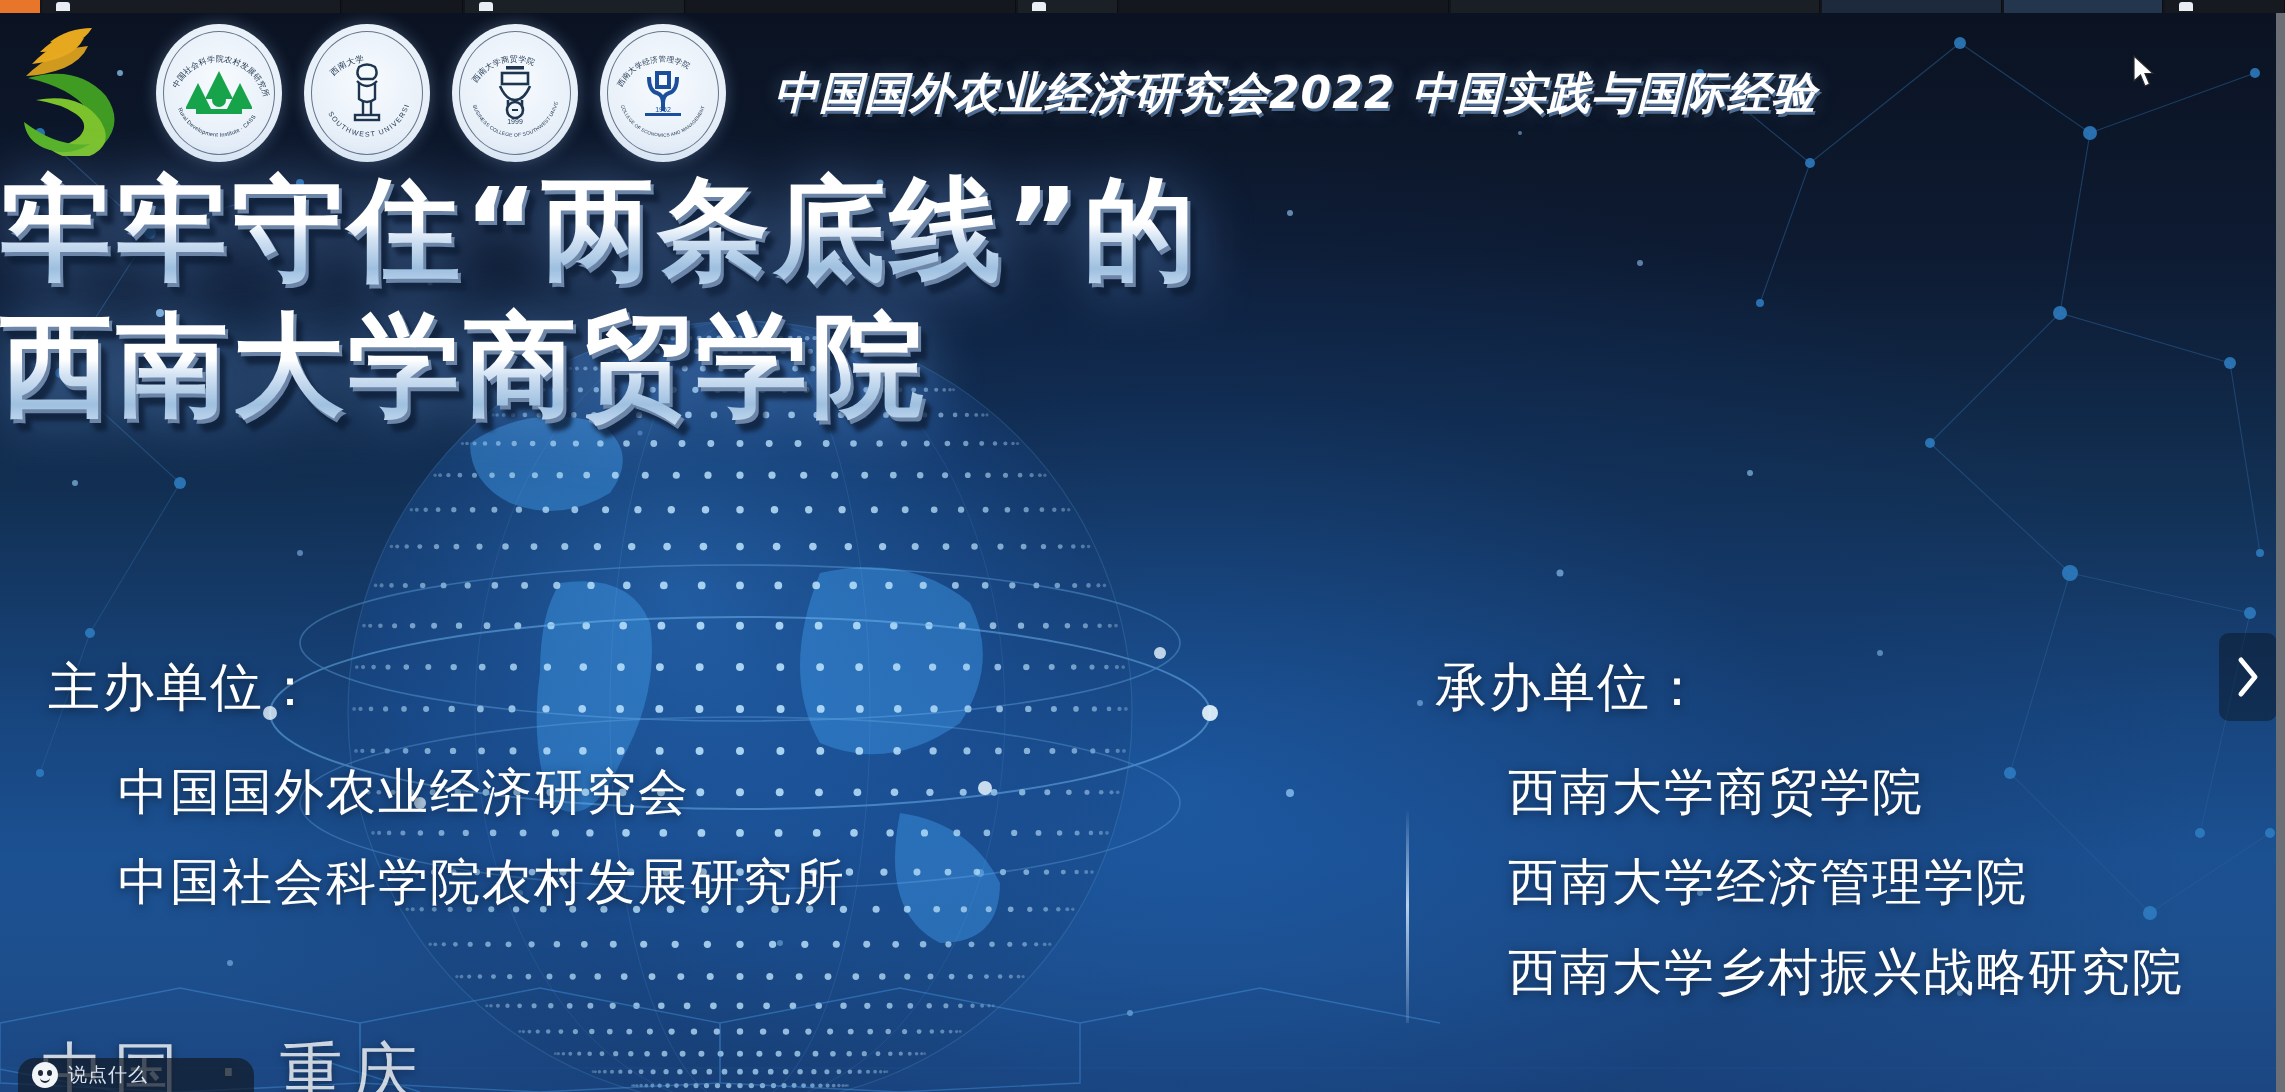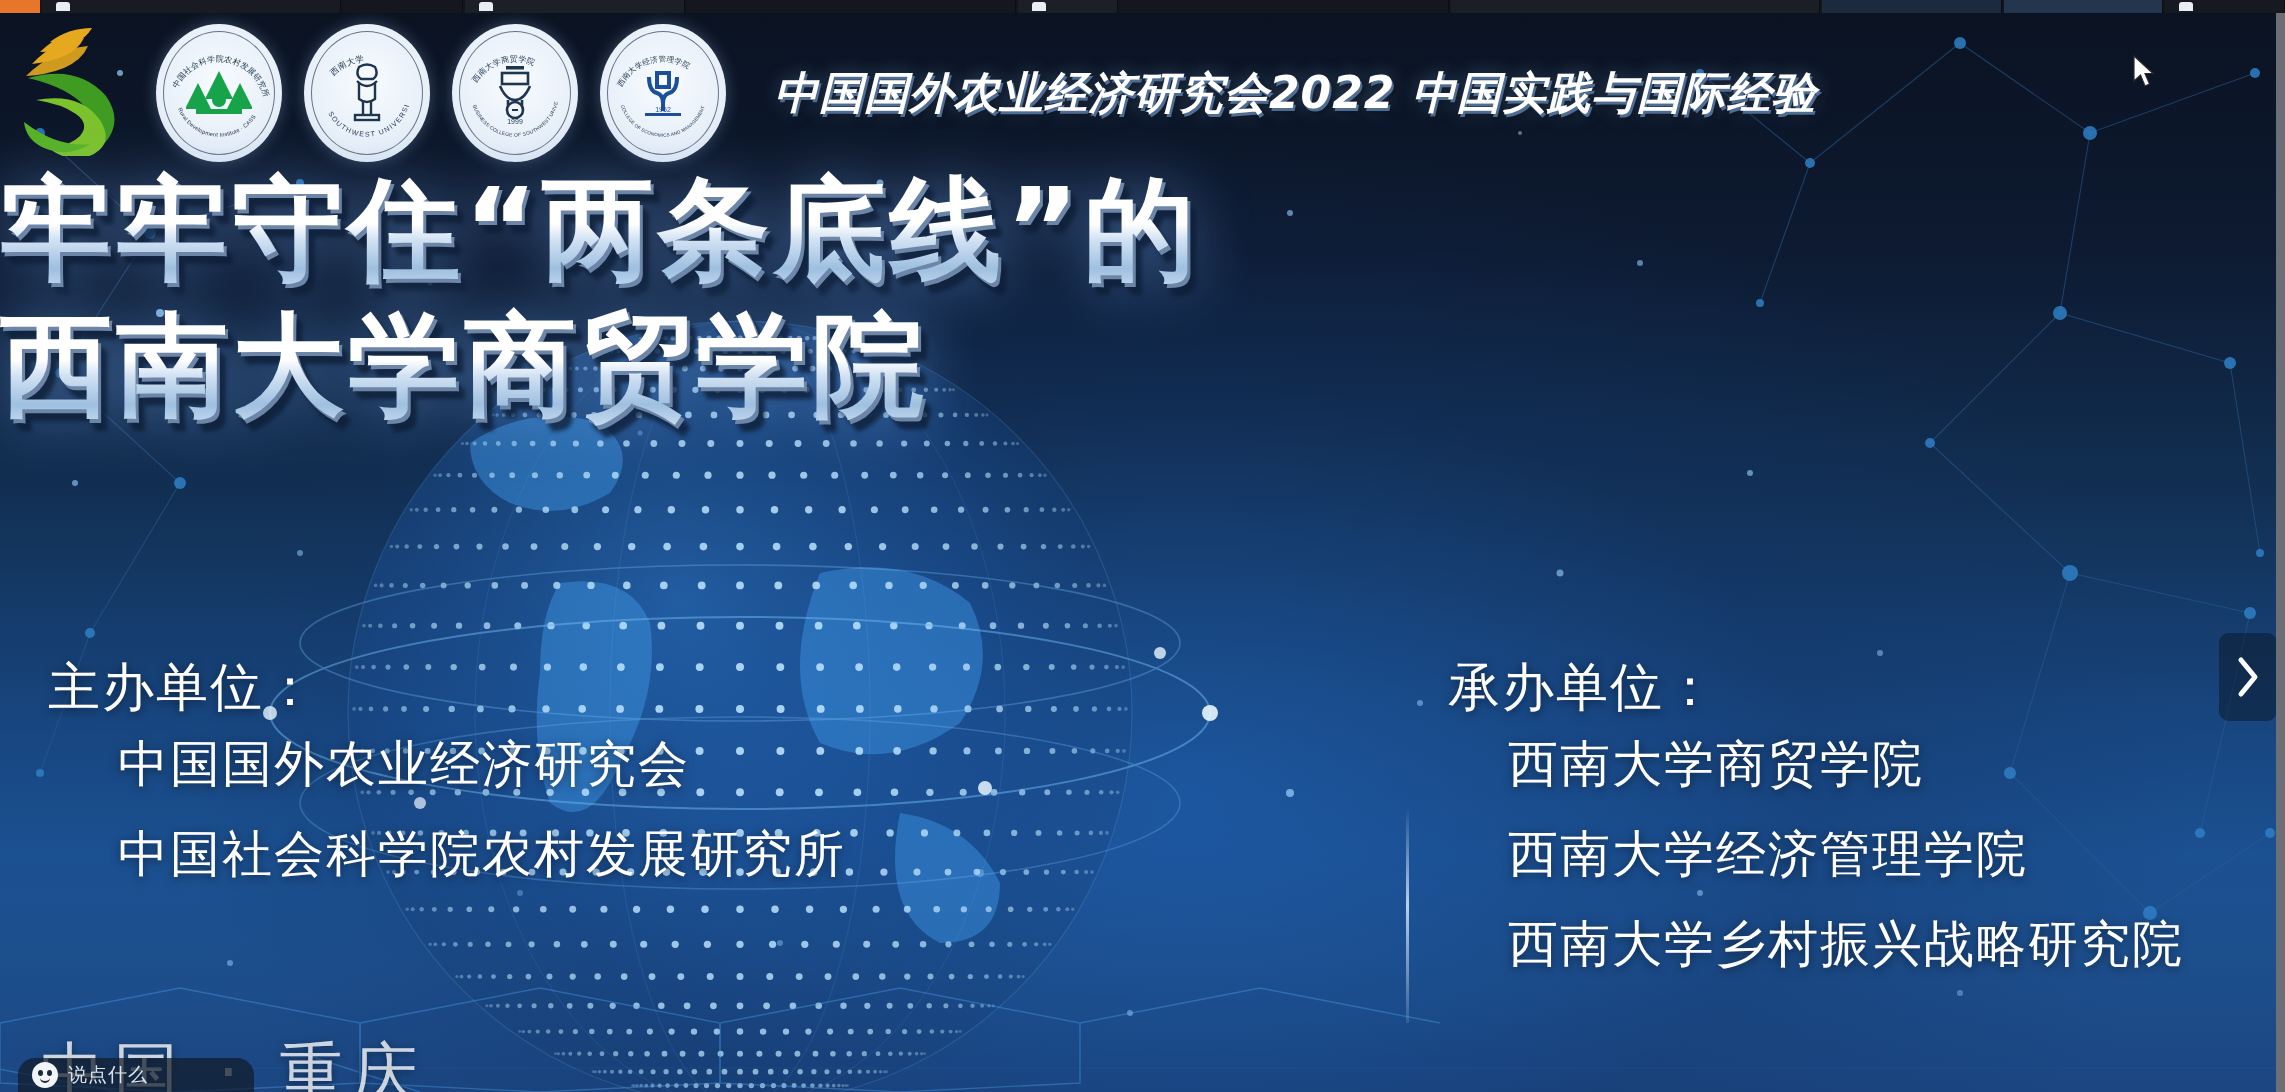--- a/index.html
+++ b/index.html
@@ -114,23 +114,23 @@
   .col { position:absolute; top:0; }
   .col.left  { left:40px;  width:1250px; }
   .col.right { left:1430px; width:820px; }
 
   .col-head {
     font-family:"DejaVu Sans","Liberation Sans",sans-serif;
     font-size:52px; color:#ffffff; font-weight:400;
     letter-spacing:2px; text-shadow:0 2px 10px rgba(0,0,0,.55);
   }
   .col.left  .col-head { margin-left:8px; }
-  .col.right .col-head { margin-left:18px; }
-
-  .col-list { margin-top:16px; }
+  .col.right .col-head { margin-left:5px; }
+
+  .col-list { margin-top:44px; }
   .col-item {
     font-family:"DejaVu Sans","Liberation Sans",sans-serif;
     font-size:50px; color:#ffffff; font-weight:400;
     letter-spacing:2px; line-height:1; margin-bottom:40px;
     text-shadow:0 2px 10px rgba(0,0,0,.5);
   }
   .col.left  .col-item { margin-left:78px; }
   .col.right .col-item { margin-left:78px; }
 
   

